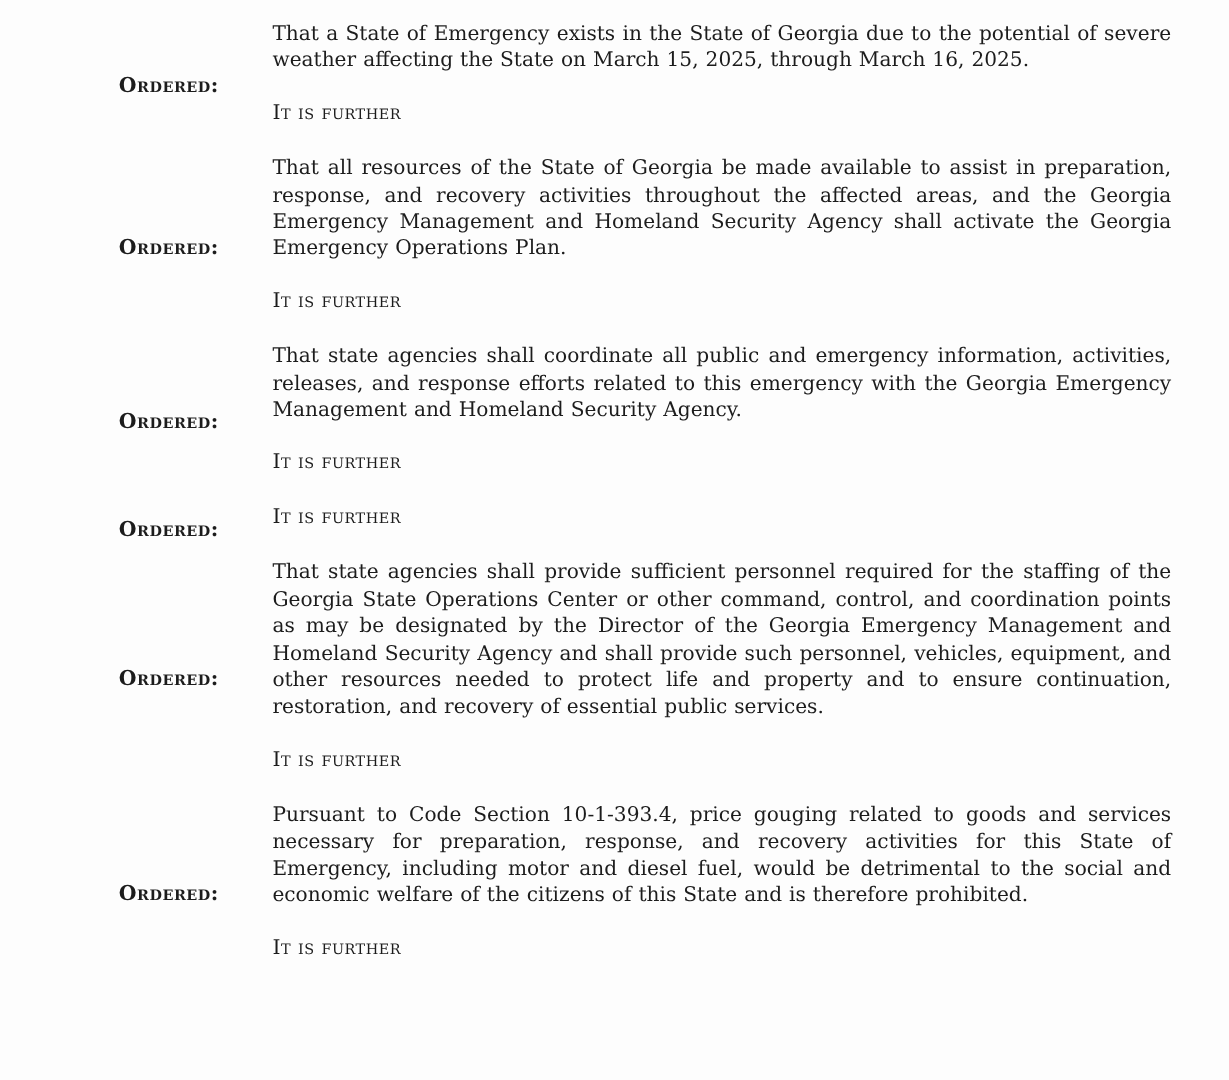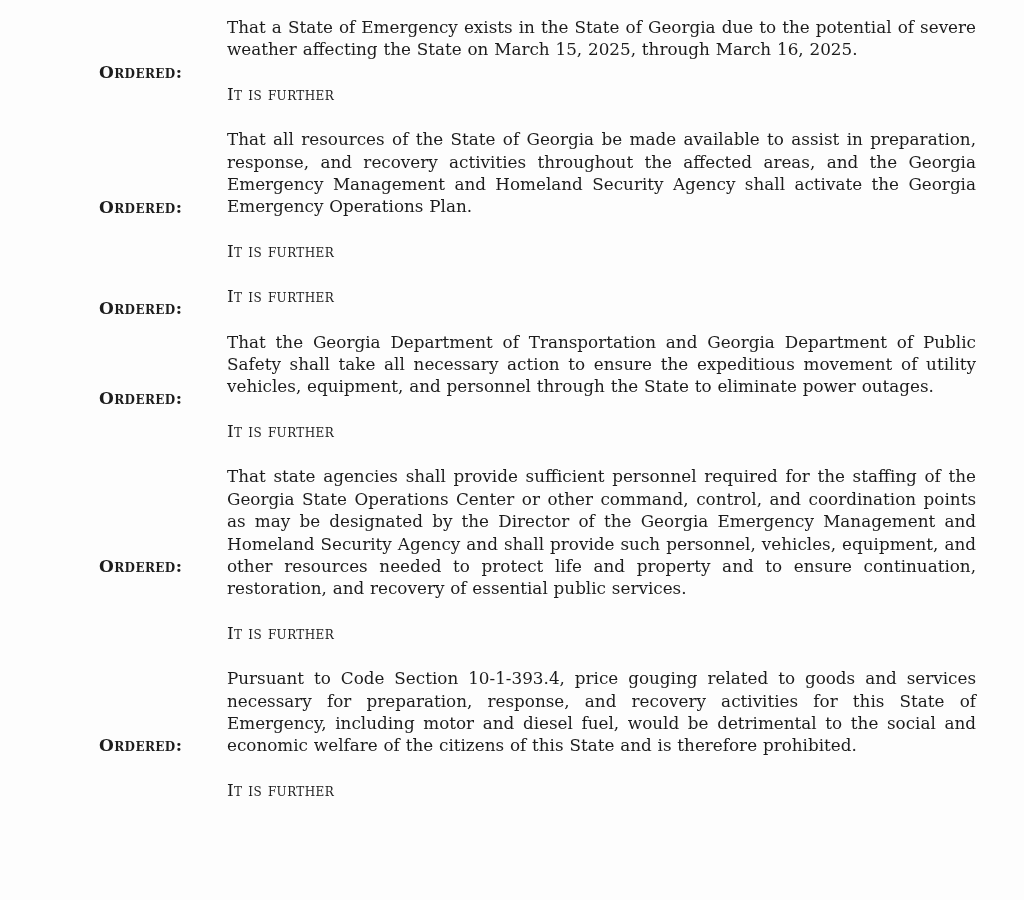--- a/index.html
+++ b/index.html
@@ -71,28 +71,28 @@
     <div class="order-label">Ordered:</div>
     <div class="order-content">
       <p class="order-text">That all resources of the State of Georgia be made available to assist in preparation, response, and recovery activities throughout the affected areas, and the Georgia Emergency Management and Homeland Security Agency shall activate the Georgia Emergency Operations Plan.</p>
       <p class="further-line">It is further</p>
     </div>
   </div>
 
   <div class="order-section">
     <div class="order-label">Ordered:</div>
     <div class="order-content">
+      <p class="order-text">That state agencies shall coordinate all public and emergency information, activities, releases, and response efforts related to this emergency with the Georgia Emergency Management and Homeland Security Agency.</p>
       <p class="further-line">It is further</p>
     </div>
   </div>
 
   <div class="order-section">
     <div class="order-label">Ordered:</div>
     <div class="order-content">
-      <p class="order-text">That the Georgia Department of Transportation and Georgia Department of Public Safety shall take all necessary action to ensure the expeditious movement of utility vehicles, equipment, and personnel through the State to eliminate power outages.</p>
       <p class="further-line">It is further</p>
     </div>
   </div>
 
   <div class="order-section">
     <div class="order-label">Ordered:</div>
     <div class="order-content">
       <p class="order-text">That state agencies shall provide sufficient personnel required for the staffing of the Georgia State Operations Center or other command, control, and coordination points as may be designated by the Director of the Georgia Emergency Management and Homeland Security Agency and shall provide such personnel, vehicles, equipment, and other resources needed to protect life and property and to ensure continuation, restoration, and recovery of essential public services.</p>
       <p class="further-line">It is further</p>
     </div>

